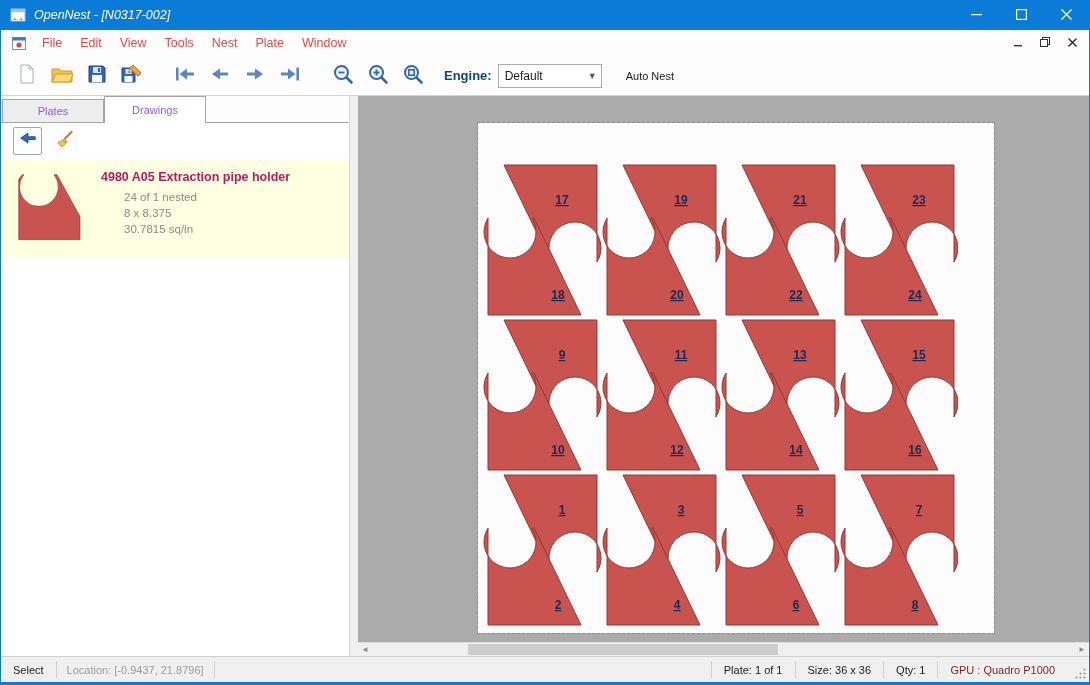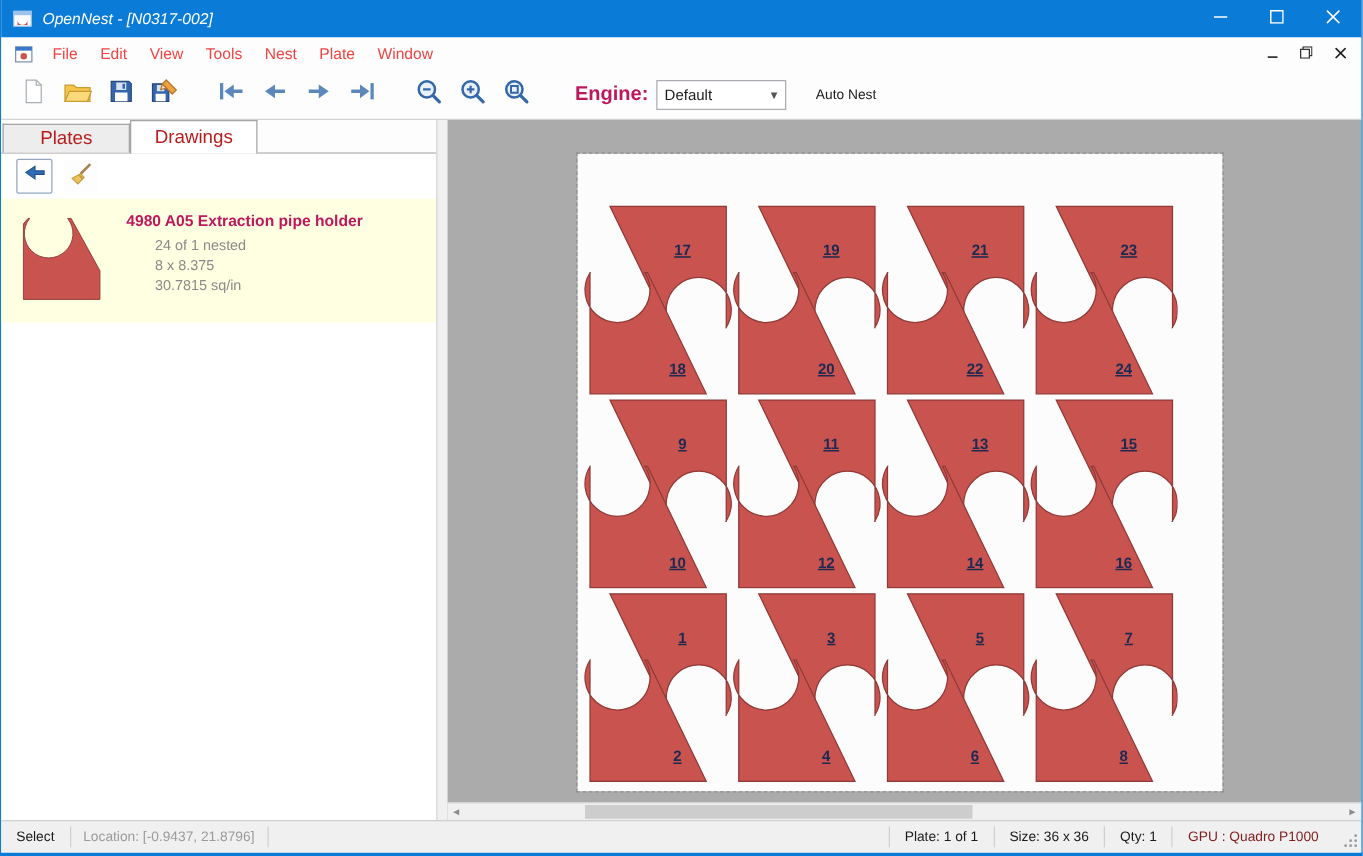--- a/index.html
+++ b/index.html
@@ -17,43 +17,43 @@
   .menubar{height:26px;background:#fdfdfd;display:flex;align-items:center;font-size:12.5px;color:#ef4444;flex:0 0 auto;}
   .menubar .doc-icon{margin:0 6px 0 10px;display:flex;}
   .menu-item{padding:4px 9px;cursor:default;}
   .mdi-controls{margin-left:auto;display:flex;align-items:center;gap:3px;margin-right:5px;}
   .mdi-btn{width:24px;height:20px;display:flex;align-items:center;justify-content:center;}
 
   
   .toolbar{height:39px;background:#fdfdfd;border-bottom:1px solid #d4d4d4;display:flex;align-items:center;padding-left:8px;flex:0 0 auto;}
   .tool-btn{width:35px;height:32px;display:flex;align-items:center;justify-content:center;border-radius:3px;}
   .tool-gap{width:18px;height:100%;}
-  .engine-label{font-size:16px;font-weight:bold;color:#be185d;margin:0 6px 0 30px;}
+  .engine-label{font-size:13px;font-weight:bold;color:#0c4a6e;margin:0 6px 0 14px;}
   .engine-select{width:102px;height:22px;background:#fff;border:1px solid #abadb3;display:flex;align-items:center;font-size:12px;color:#1b1b1b;}
   .engine-select .val{flex:1;padding-left:6px;}
   .engine-select .chev{width:17px;text-align:center;color:#555;font-size:9px;}
   .autonest{font-size:11px;color:#1b1b1b;margin-left:16px;padding:5px 8px;}
 
   
   .main{flex:1;display:flex;min-height:0;}
   .left-panel{width:348px;background:#fff;display:flex;flex-direction:column;flex:0 0 auto;}
   .tabstrip{height:27px;background:#fdfdfd;display:flex;align-items:flex-end;padding-left:1px;border-bottom:1px solid #a5a5a5;box-sizing:border-box;flex:0 0 auto;}
-  .tab{box-sizing:border-box;min-width:102px;text-align:center;font-size:15px;color:#b91c1c;border:1px solid #a5a5a5;background:#ededed;height:23px;line-height:22px;border-bottom:none;}
+  .tab{box-sizing:border-box;min-width:102px;text-align:center;font-size:11px;color:#8b5cf6;border:1px solid #a5a5a5;background:#ededed;height:23px;line-height:22px;border-bottom:none;}
   .tab.active{background:#fff;height:27px;line-height:26px;margin-bottom:-1px;z-index:2;position:relative;}
   .mini-toolbar{height:36px;display:flex;align-items:center;gap:9px;padding-left:12px;background:#fff;flex:0 0 auto;}
   .mini-btn{width:27px;height:26px;display:flex;align-items:center;justify-content:center;background:#fdfdfd;}
   .mini-btn.bordered{border:1px solid #94a7bd;border-radius:2px;}
   .drawing-item{background:#ffffe1;display:flex;gap:16px;padding:8px 10px 10px 12px;align-items:flex-start;}
   .drawing-text .t{font-size:12.5px;font-weight:bold;color:#be185d;margin:3px 0 5px 0;}
   .drawing-text .s{font-size:11.5px;color:#8a8a8a;line-height:16px;margin-left:23px;}
 
   .splitter{width:8px;background:#f0f0f0;border-left:1px solid #d6d6d6;flex:0 0 auto;}
 
   .canvas{flex:1;background:#ababab;position:relative;min-width:0;}
-  .plate{position:absolute;left:104px;top:27px;width:516px;height:510px;background:#fcfcfc;outline:1px dashed #8f8f8f;}
+  .plate{position:absolute;left:120px;top:27px;width:516px;height:510px;background:#fcfcfc;outline:1px dashed #8f8f8f;}
   .nest-row{position:absolute;left:2px;}
   .nest-row:nth-of-type(1){top:40px;}
   .nest-row:nth-of-type(2){top:195px;}
   .nest-row:nth-of-type(3){top:350px;}
   .plabel{font-family:"Liberation Sans",sans-serif;font-size:12px;font-weight:bold;fill:#1c2a52;text-anchor:middle;text-decoration:underline;}
 
   .hscroll{position:absolute;left:0;right:0;bottom:0;height:13px;background:#f0f0f0;border-top:1px solid #dedede;}
   .hscroll .arrow{position:absolute;top:0;width:14px;height:13px;color:#8b8b8b;font-size:8px;line-height:13px;text-align:center;}
   .hscroll .arrow.left{left:0;}
   .hscroll .arrow.right{right:0;}

